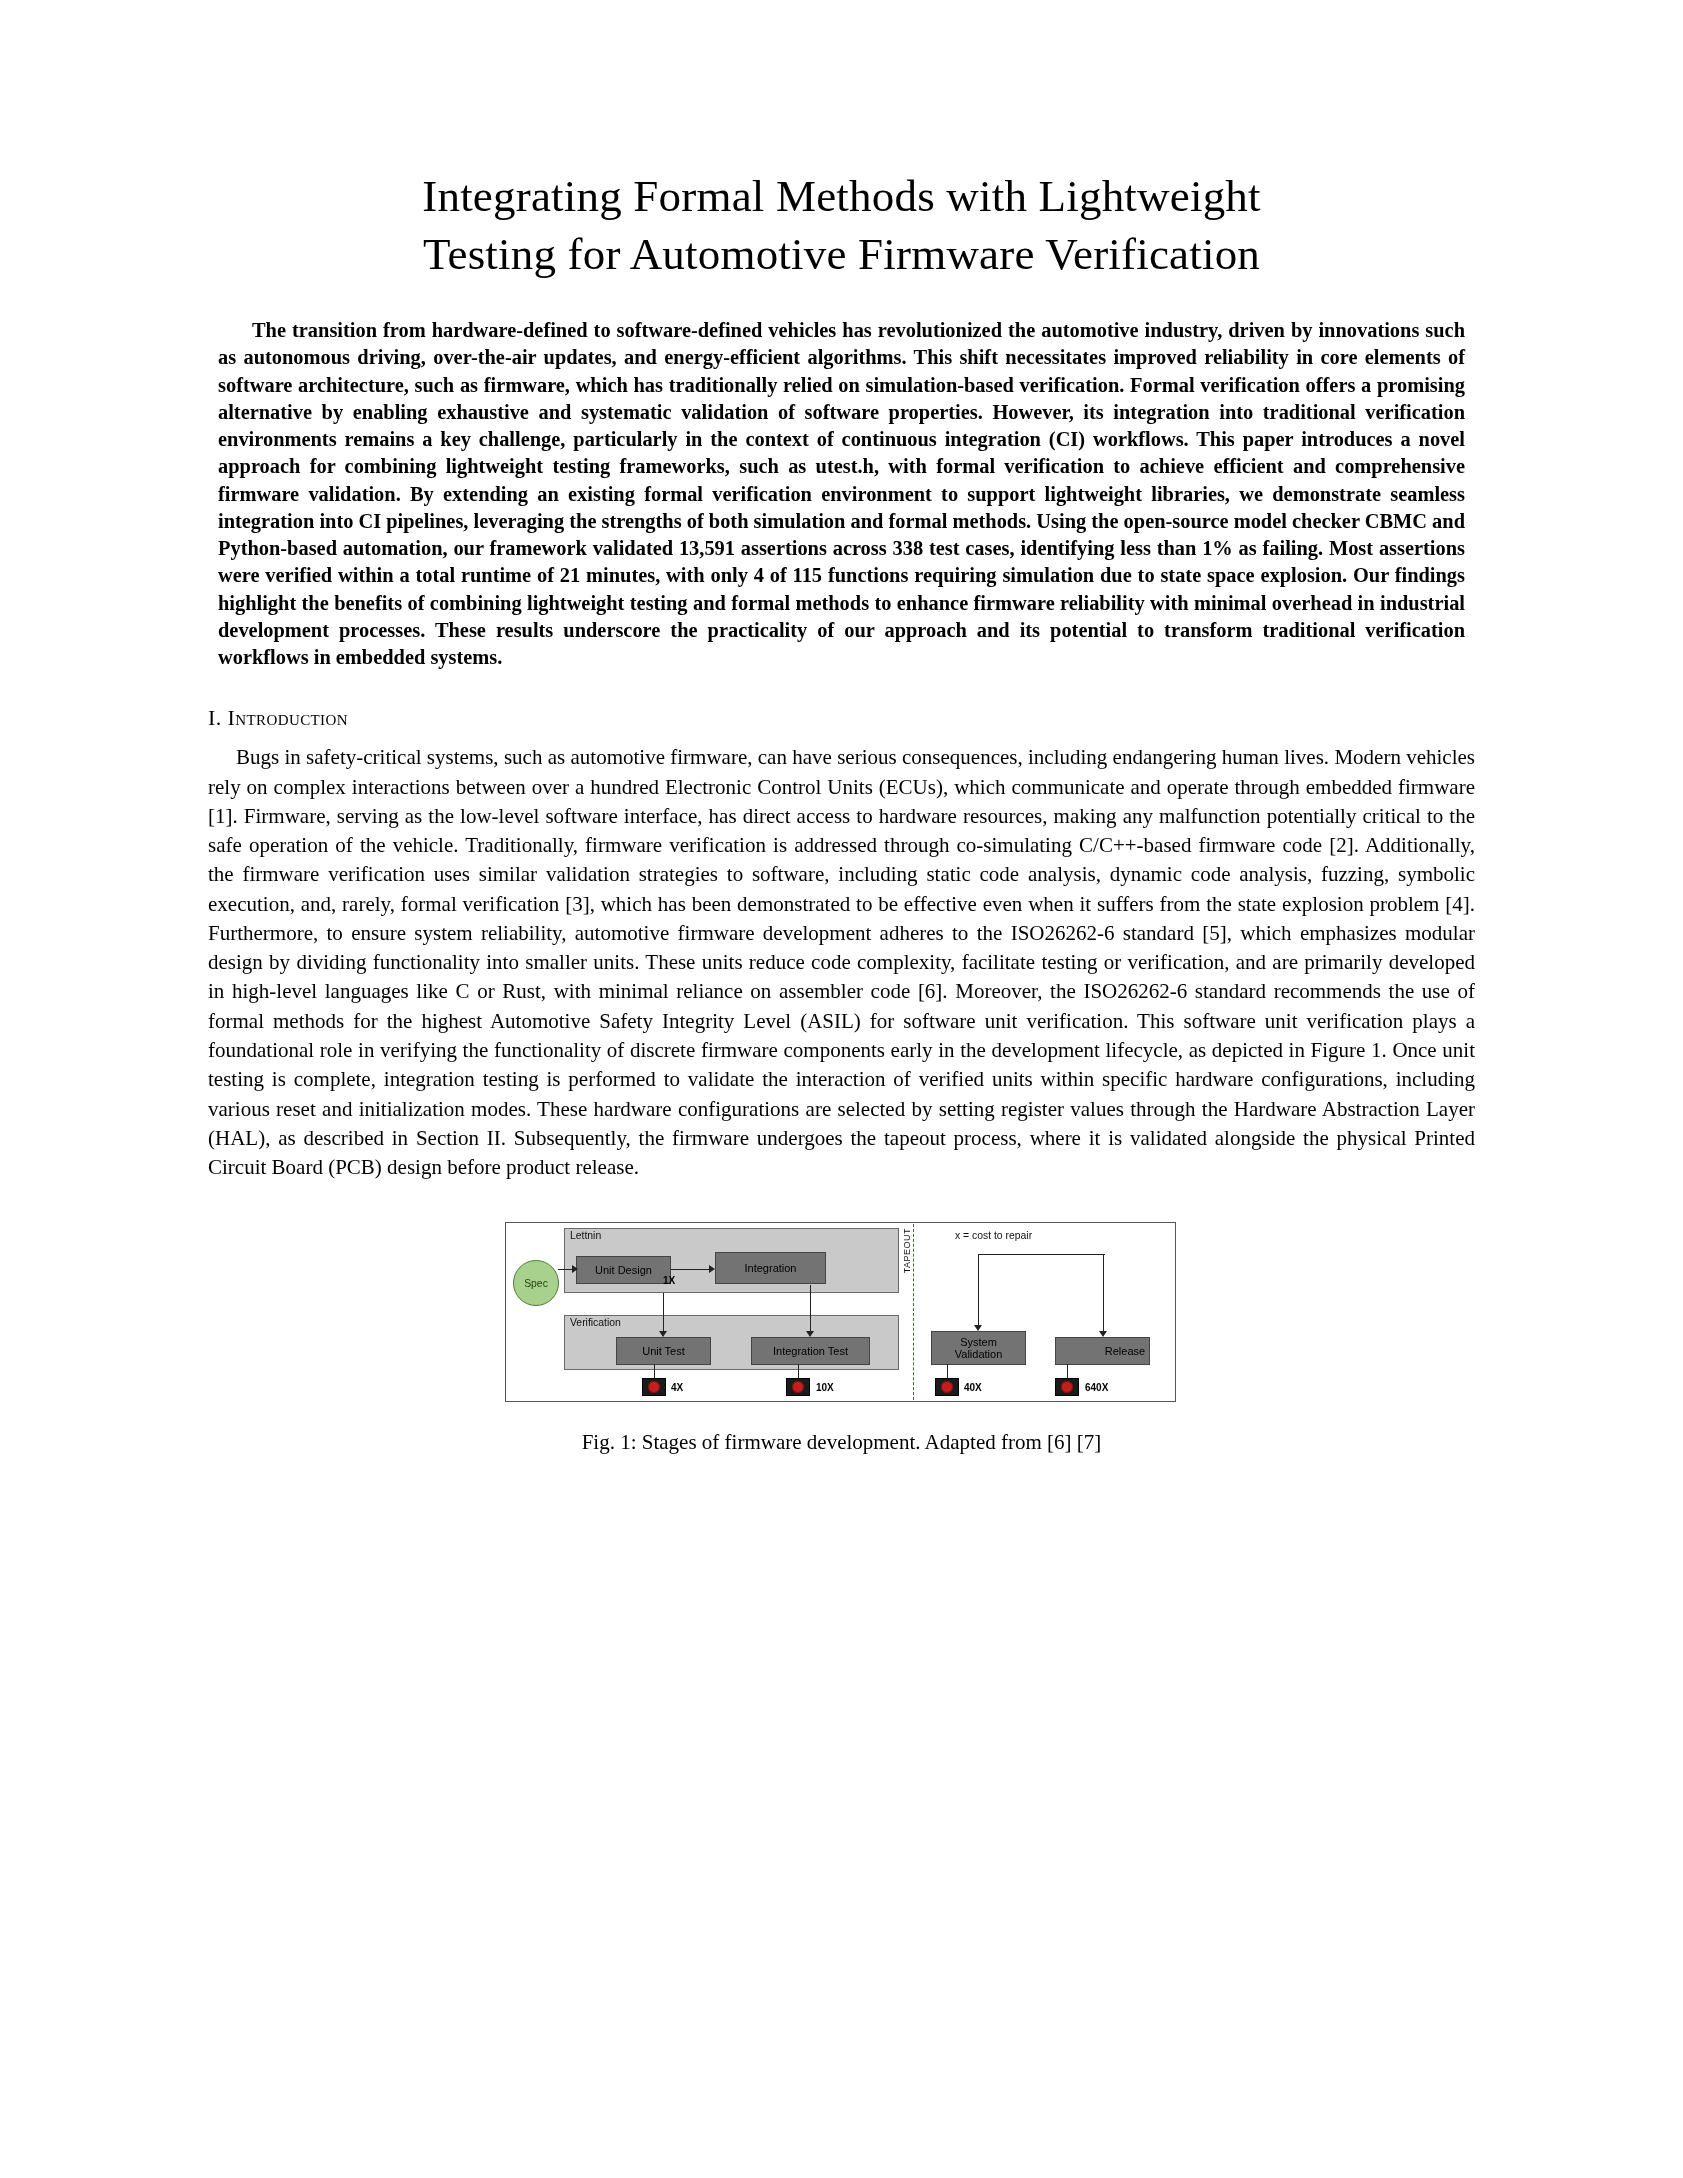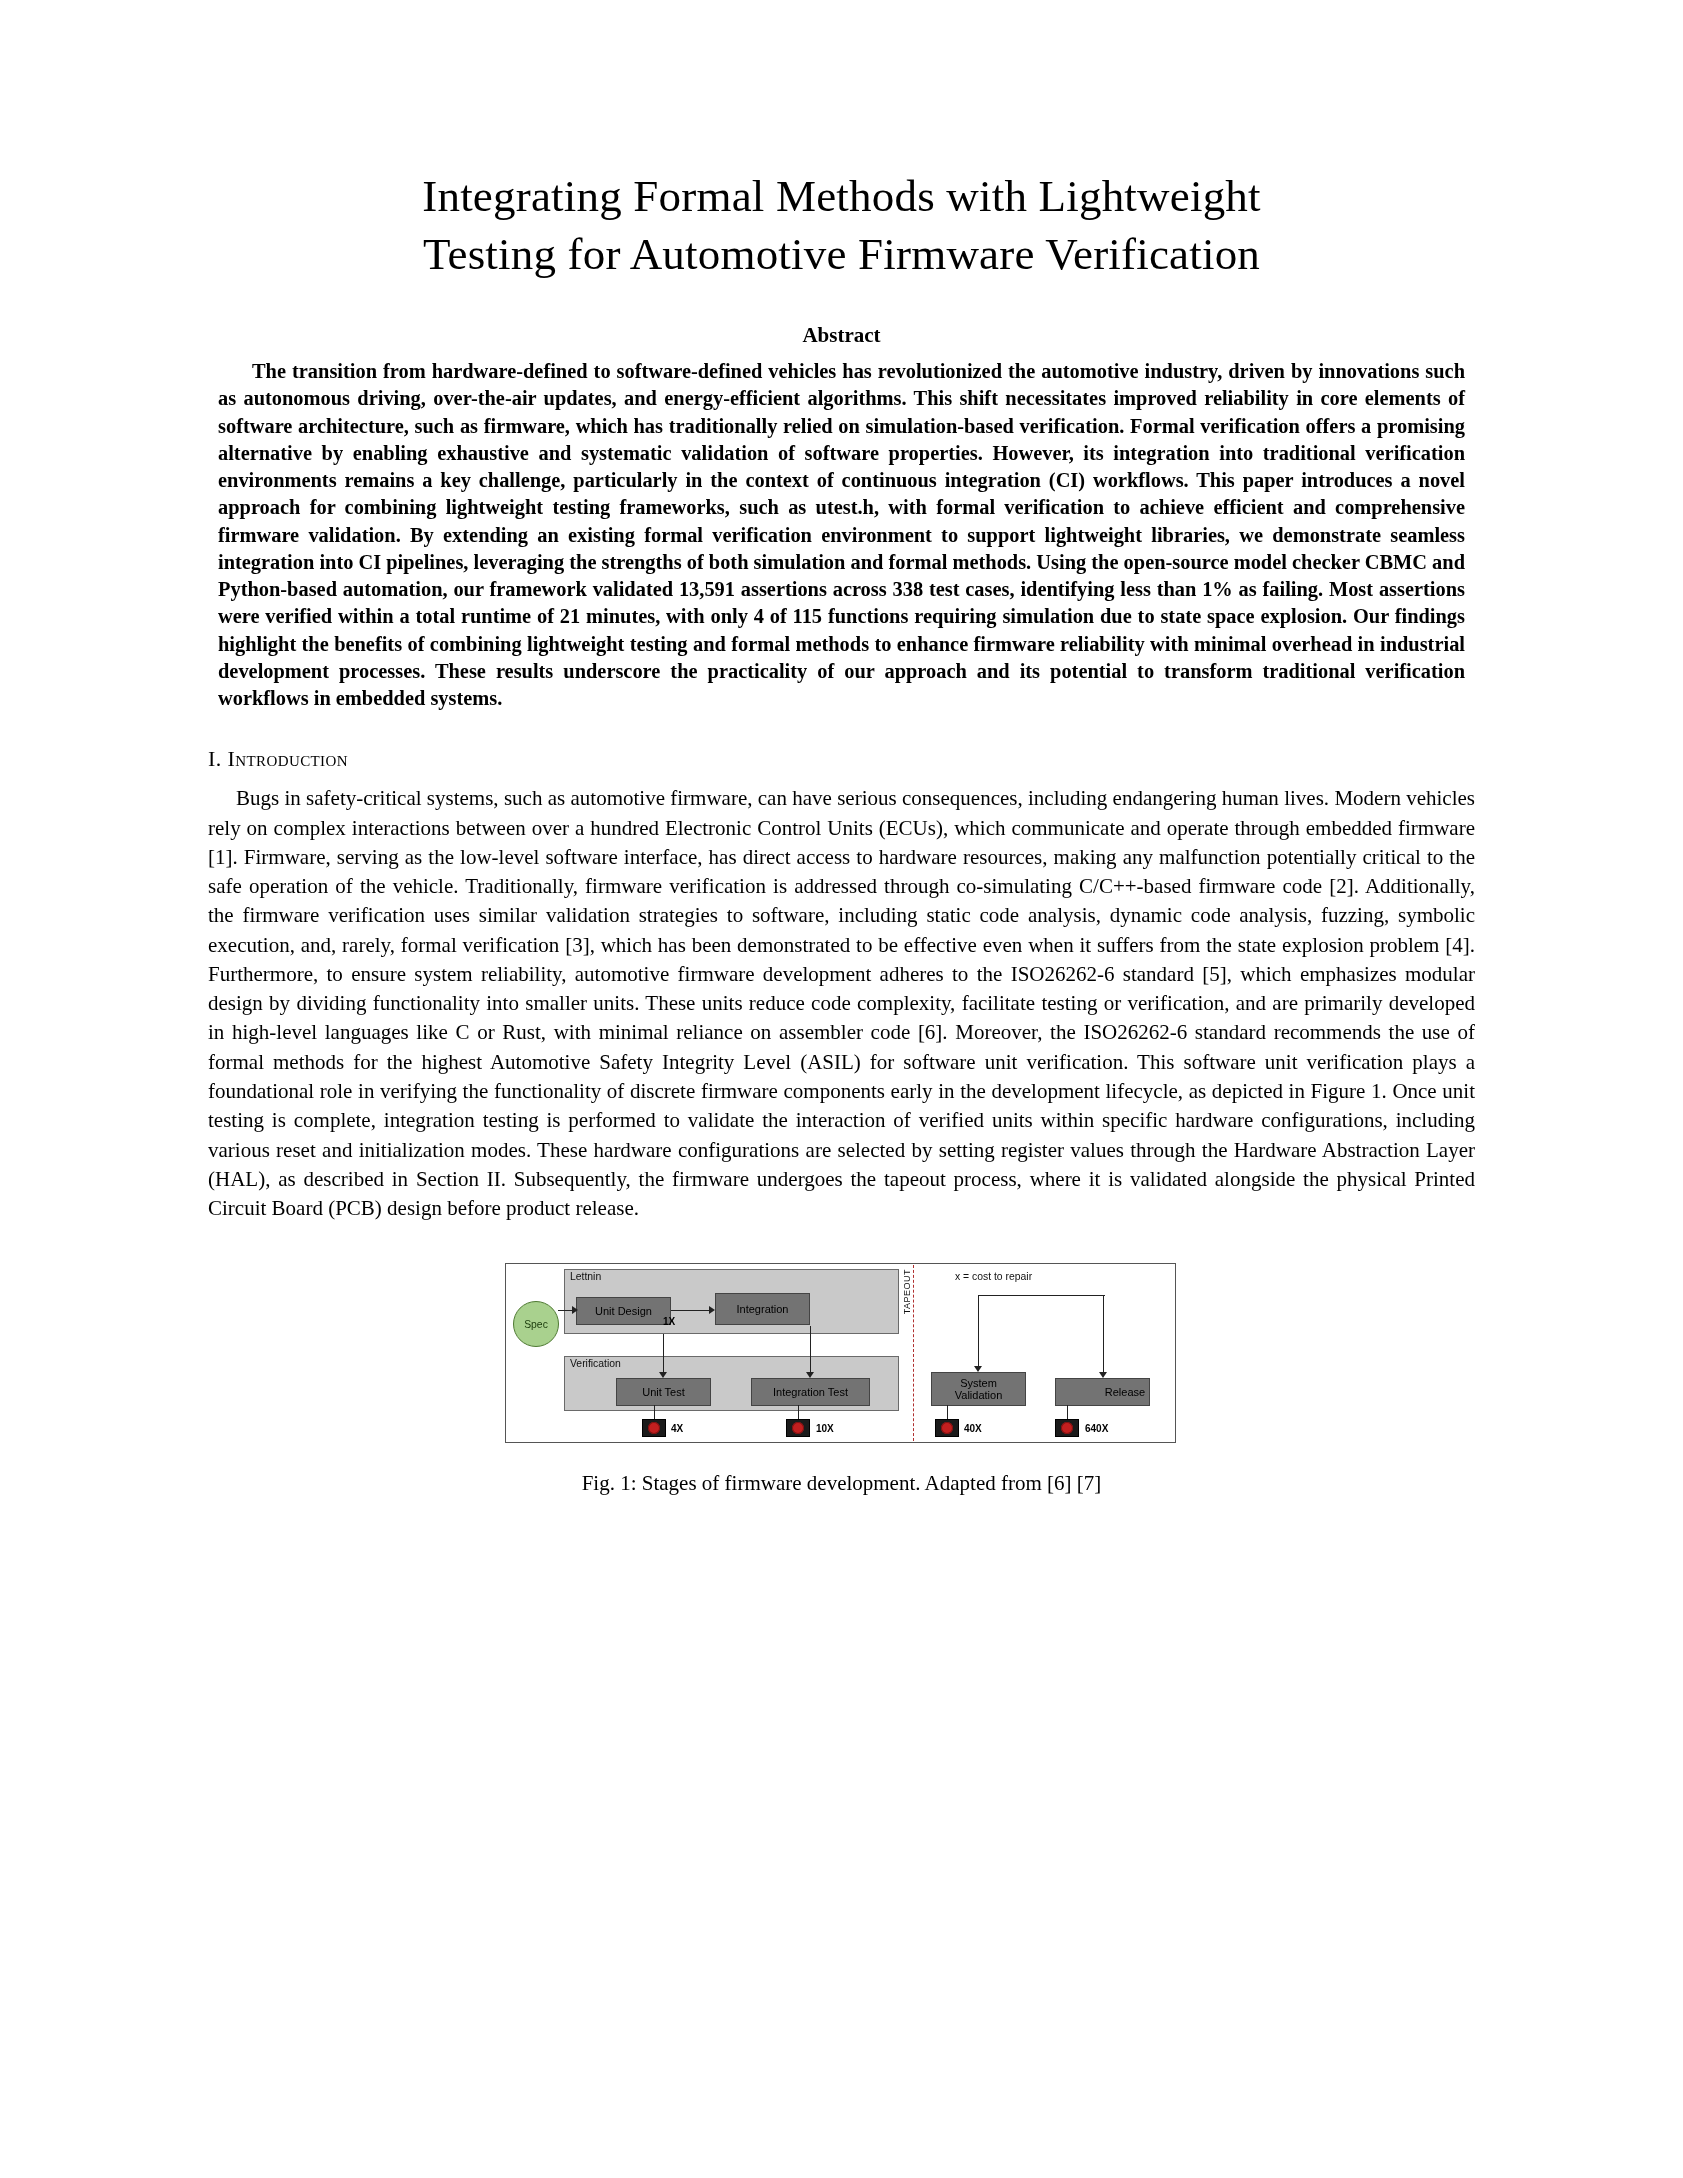--- a/index.html
+++ b/index.html
@@ -202,37 +202,36 @@
 <body>
 
 <div class="page">
 
   <h1 class="title">
     <span>Integrating Formal Methods with Lightweight</span>
     <span>Testing for Automotive Firmware Verification</span>
   </h1>
 
 
-  <div class="abstract-head">Abstract</div>
   <div class="abstract"><span class="indent"></span><span>The transition from hardware-defined to software-defined vehicles has revolutionized the automotive industry, driven by innovations such as autonomous driving, over-the-air updates, and energy-efficient algorithms. This shift necessitates improved reliability in core elements of software architecture, such as firmware, which has traditionally relied on simulation-based verification. Formal verification offers a promising alternative by enabling exhaustive and systematic validation of software properties. However, its integration into traditional verification environments remains a key challenge, particularly in the context of continuous integration (CI) workflows. This paper introduces a novel approach for combining lightweight testing frameworks, such as utest.h, with formal verification to achieve efficient and comprehensive firmware validation. By extending an existing formal verification environment to support lightweight libraries, we demonstrate seamless integration into CI pipelines, leveraging the strengths of both simulation and formal methods. Using the open-source model checker CBMC and Python-based automation, our framework validated 13,591 assertions across 338 test cases, identifying less than 1% as failing. Most assertions were verified within a total runtime of 21 minutes, with only 4 of 115 functions requiring simulation due to state space explosion. Our findings highlight the benefits of combining lightweight testing and formal methods to enhance firmware reliability with minimal overhead in industrial development processes. These results underscore the practicality of our approach and its potential to transform traditional verification workflows in embedded systems.</span></div>
 
   <div class="section-title">I.  Introduction</div>
   <div class="body-text"><span class="indent"></span><span>Bugs in safety-critical systems, such as automotive firmware, can have serious consequences, including endangering human lives. Modern vehicles rely on complex interactions between over a hundred Electronic Control Units (ECUs), which communicate and operate through embedded firmware [1]. Firmware, serving as the low-level software interface, has direct access to hardware resources, making any malfunction potentially critical to the safe operation of the vehicle. Traditionally, firmware verification is addressed through co-simulating C/C++-based firmware code [2]. Additionally, the firmware verification uses similar validation strategies to software, including static code analysis, dynamic code analysis, fuzzing, symbolic execution, and, rarely, formal verification [3], which has been demonstrated to be effective even when it suffers from the state explosion problem [4]. Furthermore, to ensure system reliability, automotive firmware development adheres to the ISO26262-6 standard [5], which emphasizes modular design by dividing functionality into smaller units. These units reduce code complexity, facilitate testing or verification, and are primarily developed in high-level languages like C or Rust, with minimal reliance on assembler code [6]. Moreover, the ISO26262-6 standard recommends the use of formal methods for the highest Automotive Safety Integrity Level (ASIL) for software unit verification. This software unit verification plays a foundational role in verifying the functionality of discrete firmware components early in the development lifecycle, as depicted in Figure 1. Once unit testing is complete, integration testing is performed to validate the interaction of verified units within specific hardware configurations, including various reset and initialization modes. These hardware configurations are selected by setting register values through the Hardware Abstraction Layer (HAL), as described in Section II. Subsequently, the firmware undergoes the tapeout process, where it is validated alongside the physical Printed Circuit Board (PCB) design before product release.</span></div>
 
   <div class="figure">
     <div class="fig-wrap">
 
       <div class="fig-outer"></div>
 
       <div class="spec">Spec</div>
 
       <div class="grey-box" style="left:59px; top:14px; width:335px; height:65px;"></div>
       <div class="grey-label" style="left:65px; top:16px;">Lettnin</div>
       <div class="wbox" style="left:71px; top:42px; width:95px; height:28px;">Unit Design</div>
-      <div class="wbox" style="left:210px; top:38px; width:95px; height:32px;">Integration</div>
+      <div class="wbox" style="left:210px; top:38px; width:111px; height:32px;">Integration</div>
       <div class="lbl" style="left:158px; top:61px;">1X</div>
 
       <div class="grey-box" style="left:59px; top:101px; width:335px; height:55px;"></div>
       <div class="grey-label" style="left:65px; top:103px;">Verification</div>
       <div class="wbox" style="left:111px; top:123px; width:95px; height:28px;">Unit Test</div>
       <div class="wbox" style="left:246px; top:123px; width:119px; height:28px;">Integration Test</div>
 
       <div class="dashed-v"></div>
       <div class="tapeout">TAPEOUT</div>
       <div class="cost-note">x = cost to repair</div>

